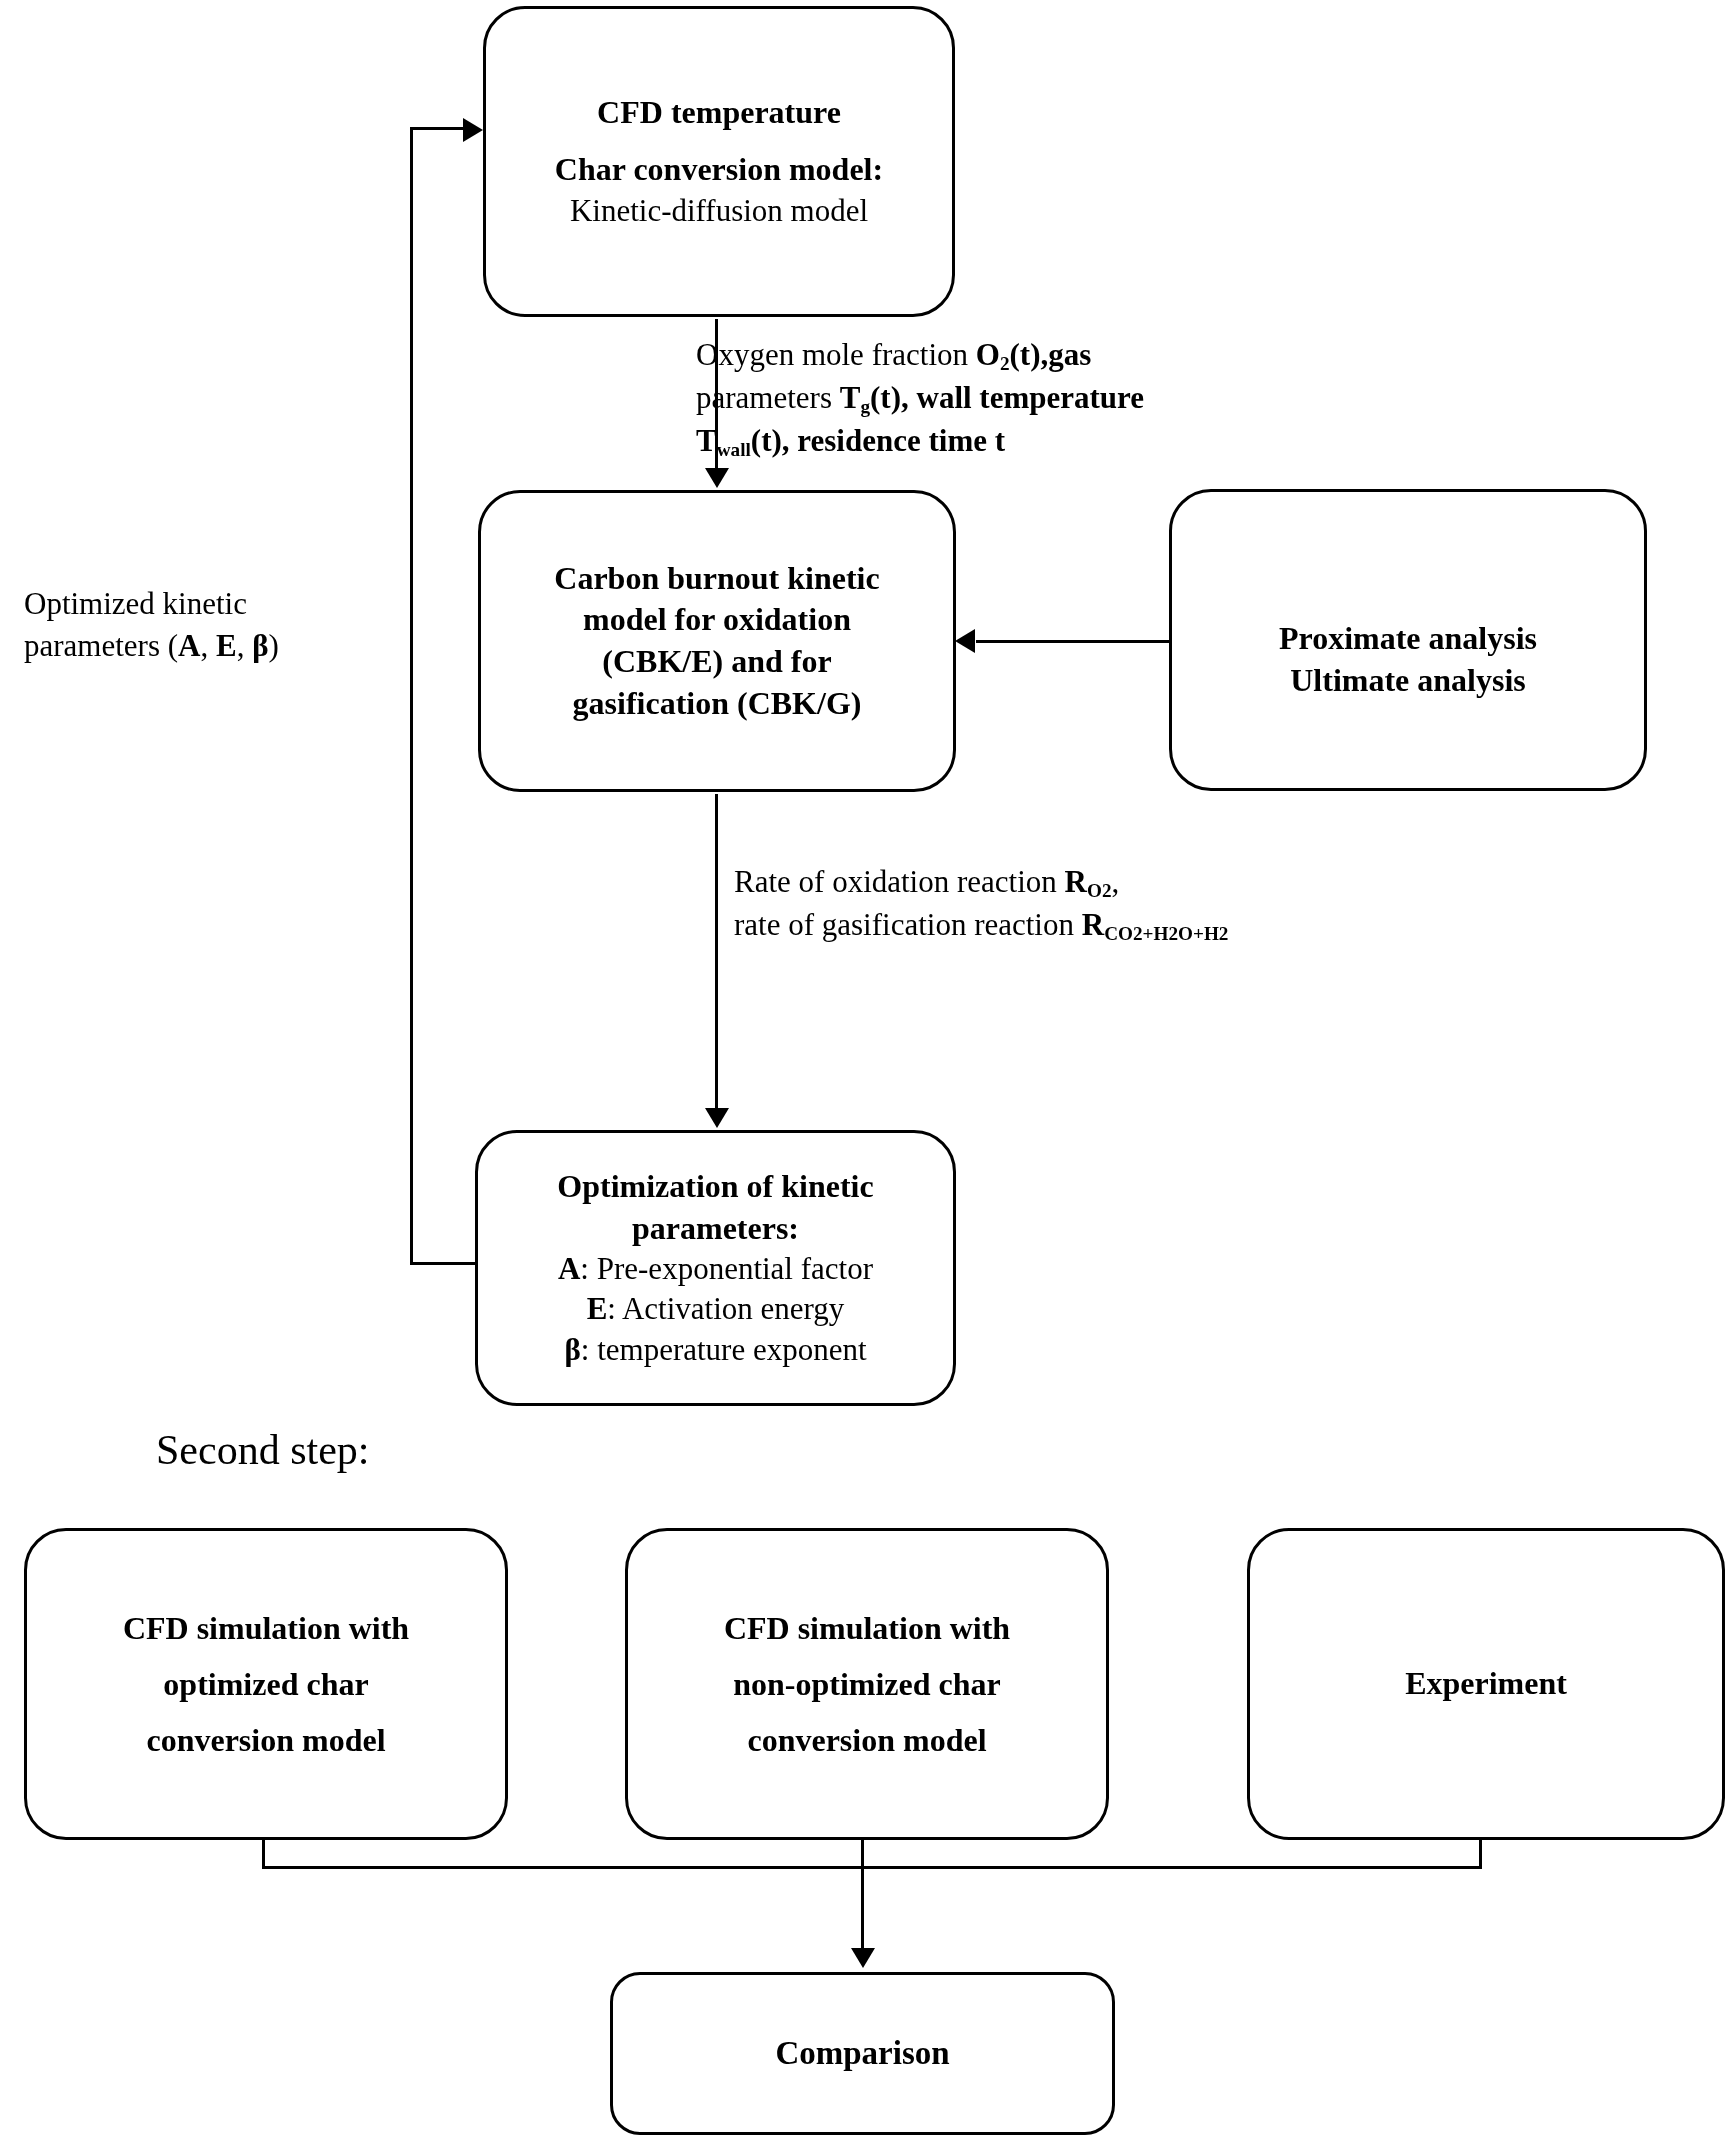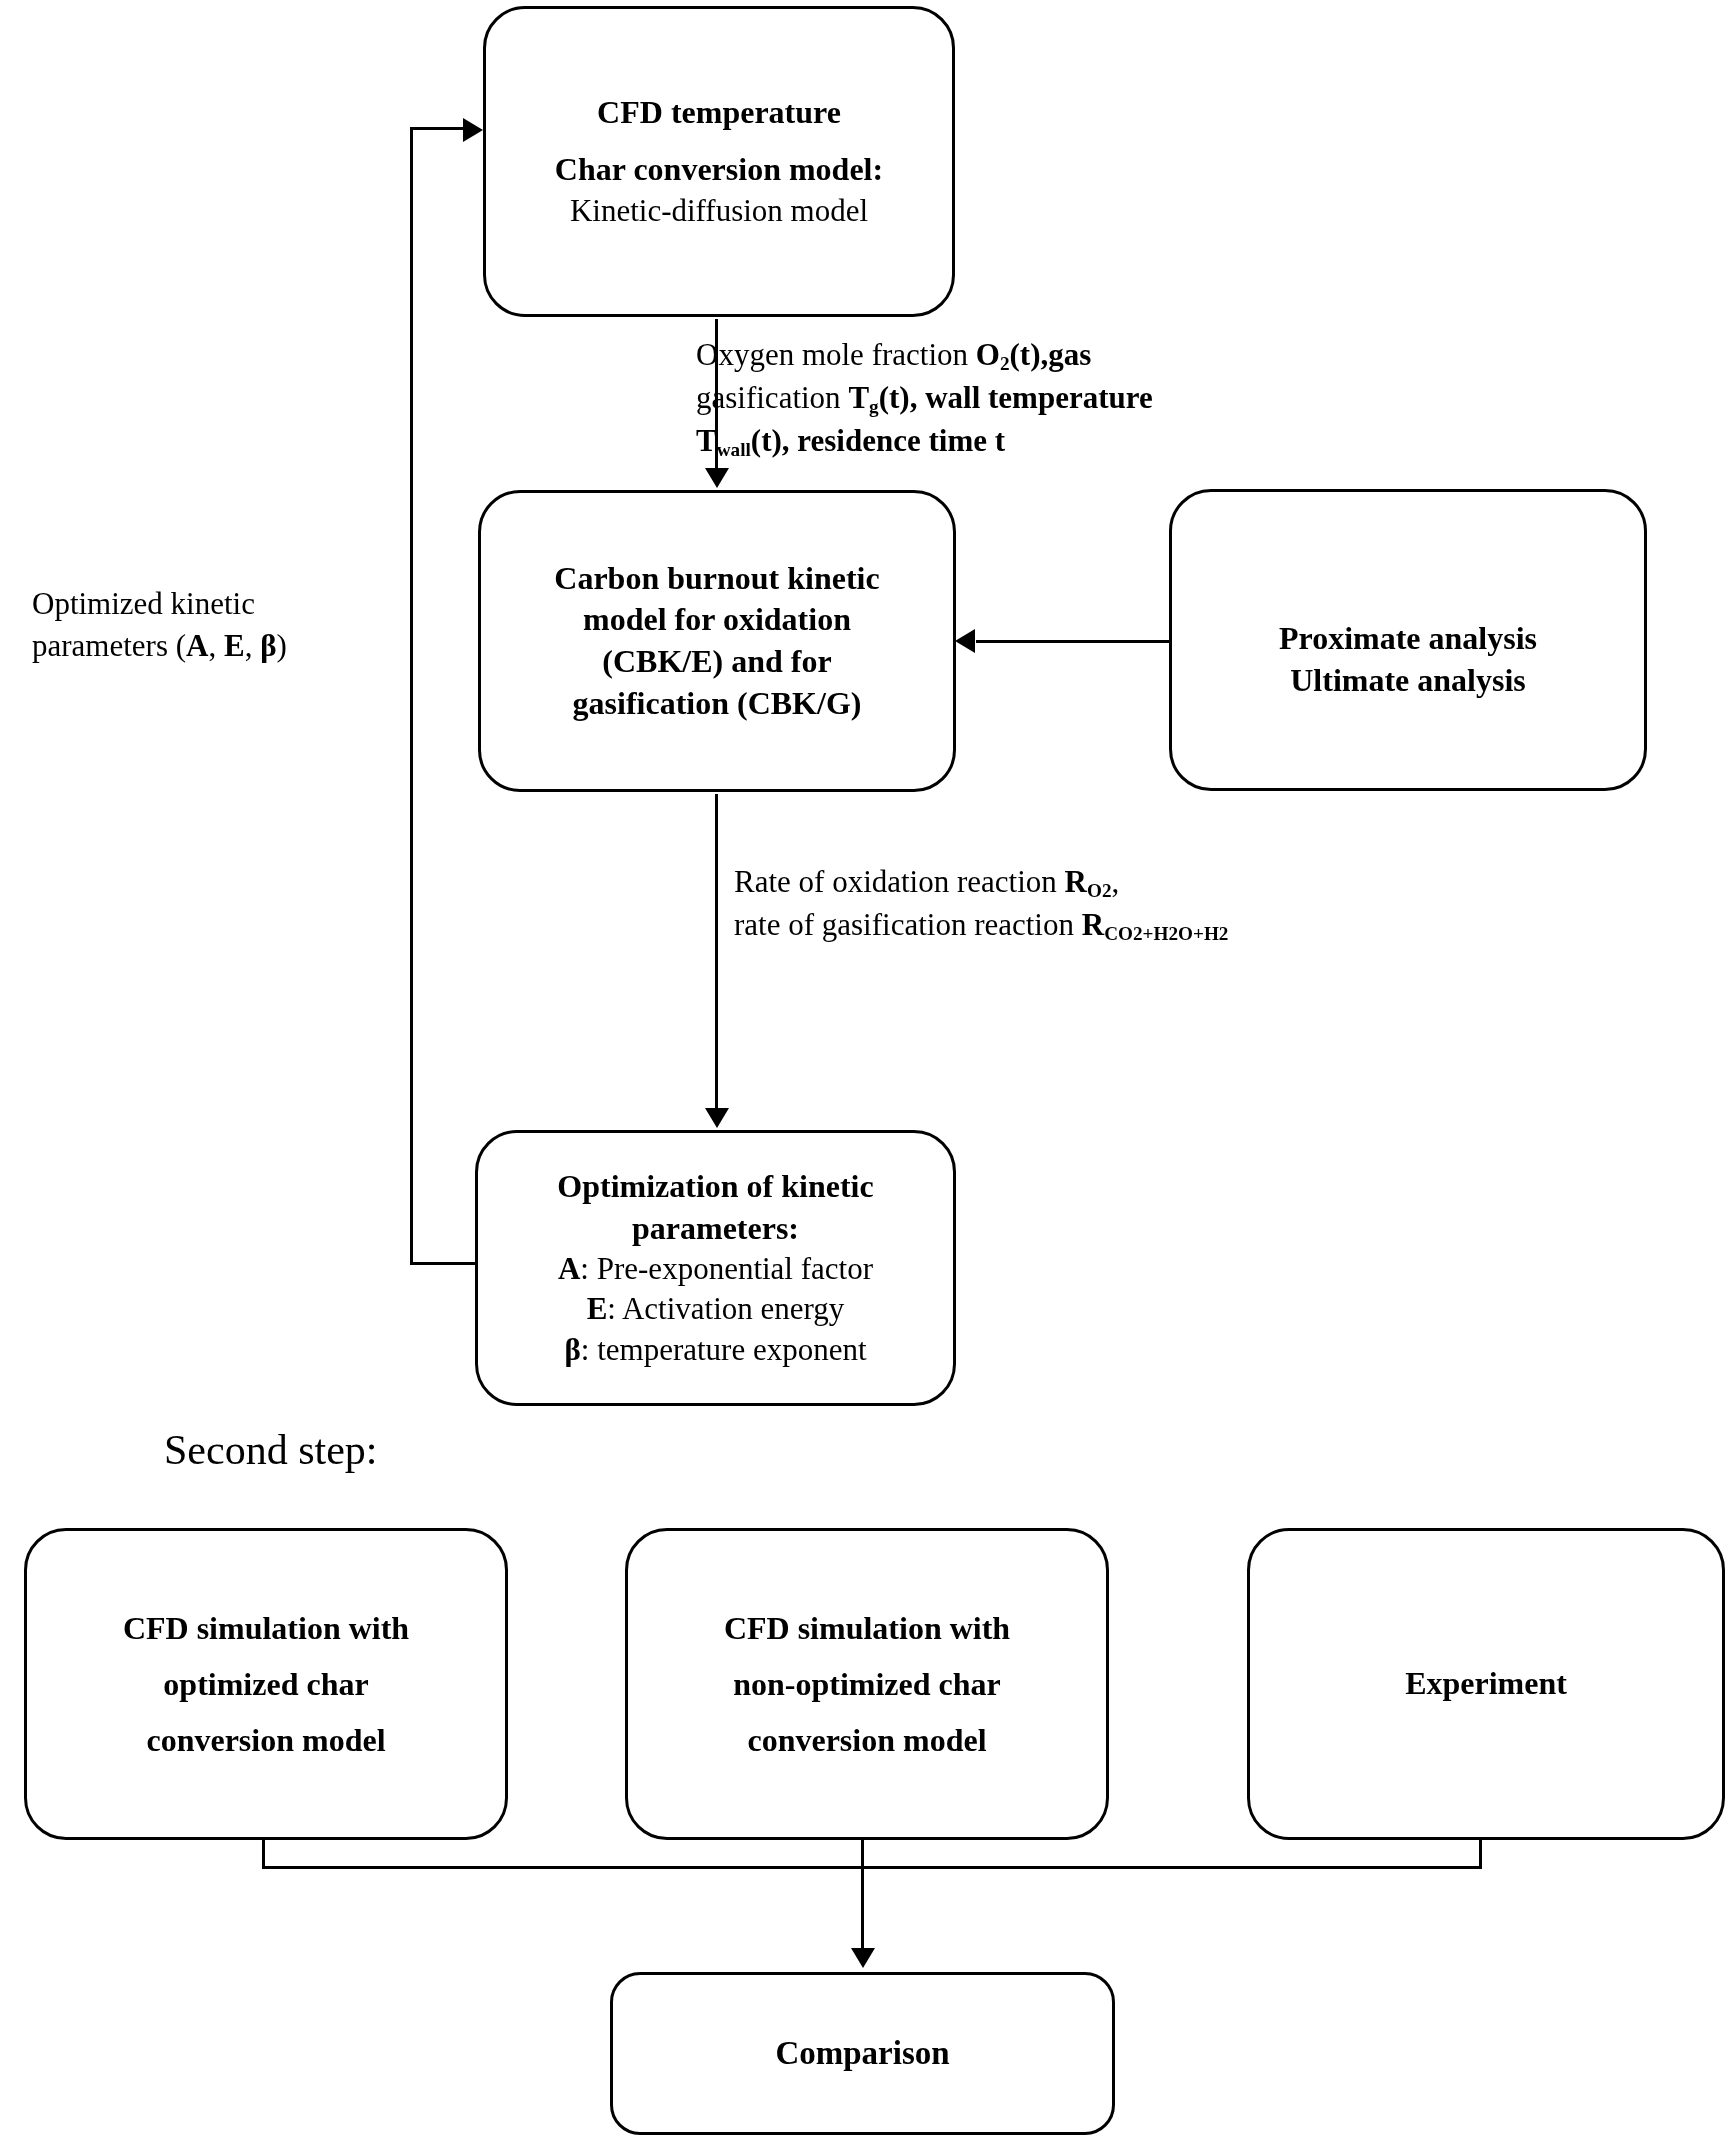--- a/index.html
+++ b/index.html
@@ -35,21 +35,20 @@
     position:absolute;
     line-height:1.34;
     text-align:left;
     white-space:nowrap;
   }
   .plain-label{
     position:absolute;
     line-height:1.34;
     text-align:left;
     white-space:nowrap;
-    margin-left:8px;
   }
   .hline{ position:absolute; background:#000000; height:3px; }
   .vline{ position:absolute; background:#000000; width:3px; }
   .arrow-down{
     position:absolute;
     width:0;height:0;
     border-left:12px solid transparent;
     border-right:12px solid transparent;
     border-top:20.3px solid #000000;
   }
@@ -81,21 +80,21 @@
   </div>
 
   <div class="vline" style="left:715px;top:319px;height:149px;"></div>
   <div class="arrow-down" style="left:705px;top:468px;"></div>
 
   <div class="edge-label" style="left:696px;top:334px;font-size:31px;">
     <div>
       <span>Oxygen mole fraction </span><span class="b"><span>O</span><sub>2</sub><span>(t),gas</span></span>
     </div>
     <div>
-      <span>gasification </span><span class="b"><span>T</span><sub>g</sub><span>(t), wall temperature</span></span>
+      <span>parameters </span><span class="b"><span>T</span><sub>g</sub><span>(t), wall temperature</span></span>
     </div>
     <div>
       <span class="b"><span>T</span><sub>wall</sub><span>(t), residence time </span></span><span class="b">t</span>
     </div>
   </div>
 
   <div class="node" style="left:478px;top:490px;width:478px;height:302px;">
     <span class="ln b" style="font-size:32px;">Carbon burnout kinetic</span>
     <span class="ln b" style="font-size:32px;">model for oxidation</span>
     <span class="ln b" style="font-size:32px;">(CBK/E) and for</span>

